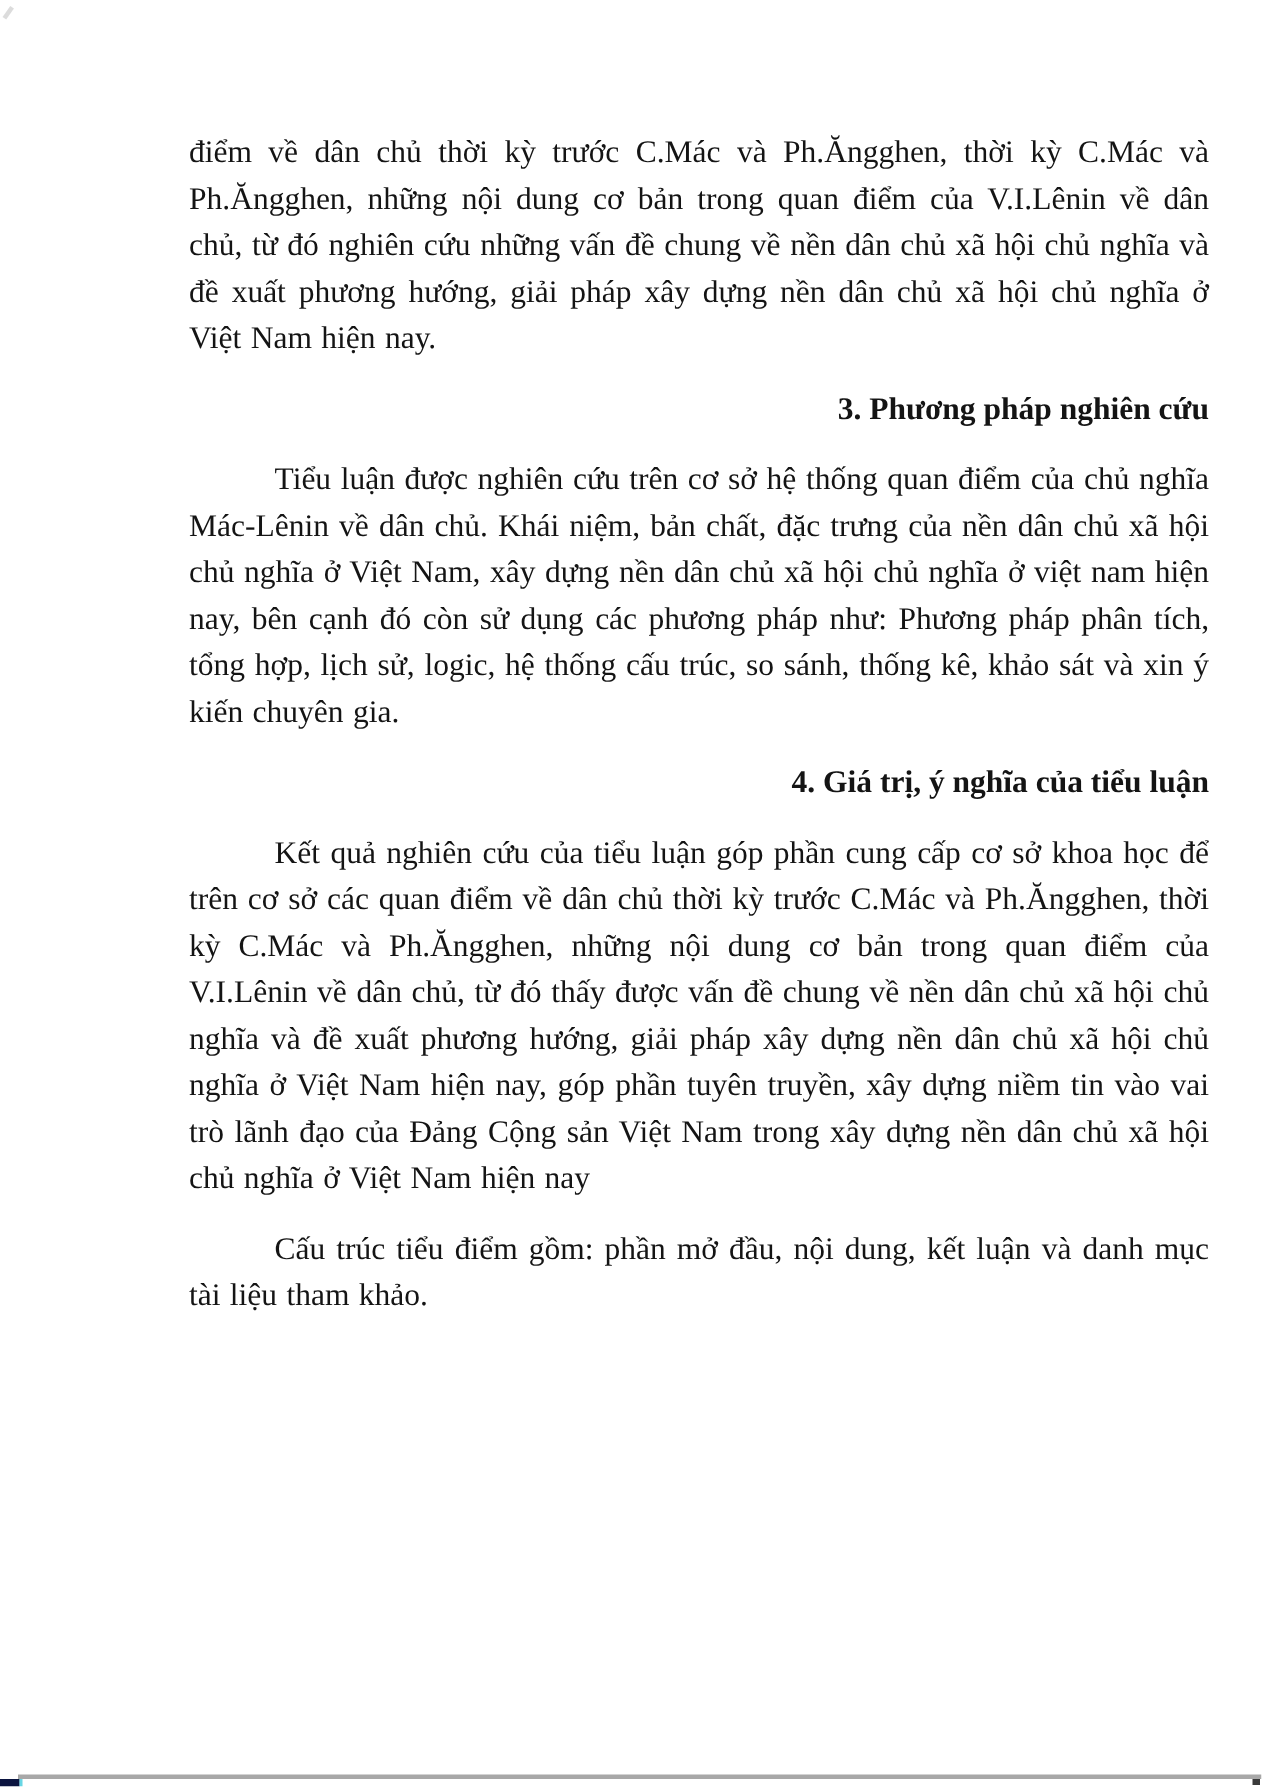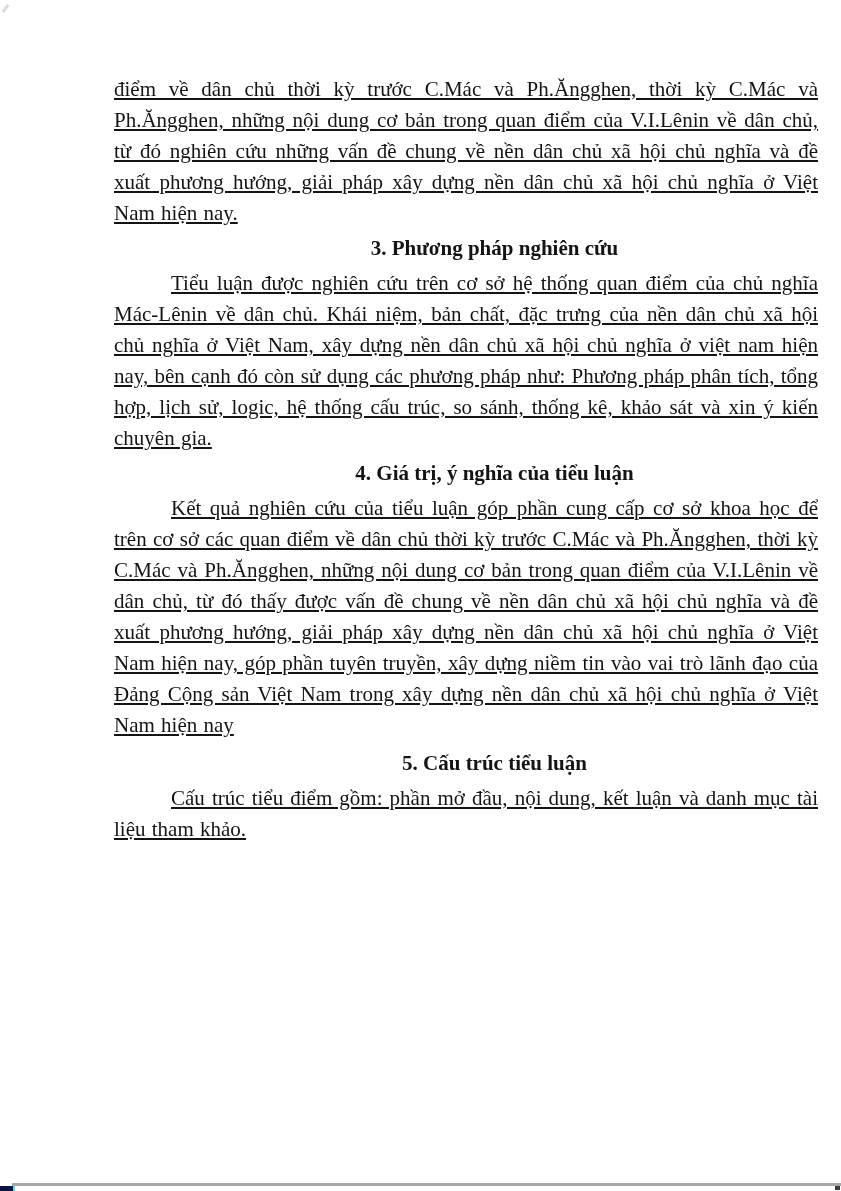--- a/index.html
+++ b/index.html
@@ -25,35 +25,34 @@
     top: 70px;
     width: 712px;
     color: var(--text-color, #141414);
     font-size: 21px;
     line-height: 31px;
     text-align: justify;
     -webkit-hyphens: none;
     hyphens: none;
   }
   .para {
-    margin: 4px;
+    margin: 16px;
     text-indent: 57px;
     word-spacing: 1px;
-    text-decoration: underline;
   }
   .para.no-indent {
     text-indent: 0;
   }
   .heading {
-    margin: 4px;
+    margin: 16px;
     font-size: 21px;
     line-height: 31px;
     font-weight: bold;
     text-indent: 57px;
-    text-align: center;
+    text-align: right;
   }
   .heading.space-before {
     margin-top: 7px;
   }
   .footer-rule {
     position: absolute;
     left: 12px;
     right: 0;
     top: 1183px;
     height: 3px;
@@ -107,21 +106,20 @@
     <p class="para no-indent">điểm về dân chủ thời kỳ trước C.Mác và Ph.Ăngghen, thời kỳ C.Mác và Ph.Ăngghen, những nội dung cơ bản trong quan điểm của V.I.Lênin về dân chủ, từ đó nghiên cứu những vấn đề chung về nền dân chủ xã hội chủ nghĩa và đề xuất phương hướng, giải pháp xây dựng nền dân chủ xã hội chủ nghĩa ở Việt Nam hiện nay.</p>
 
     <h2 class="heading">3. Phương pháp nghiên cứu</h2>
 
     <p class="para">Tiểu luận được nghiên cứu trên cơ sở hệ thống quan điểm của chủ nghĩa Mác-Lênin về dân chủ. Khái niệm, bản chất, đặc trưng của nền dân chủ xã hội chủ nghĩa ở Việt Nam, xây dựng nền dân chủ xã hội chủ nghĩa ở việt nam hiện nay, bên cạnh đó còn sử dụng các phương pháp như: Phương pháp phân tích, tổng hợp, lịch sử, logic, hệ thống cấu trúc, so sánh, thống kê, khảo sát và xin ý kiến chuyên gia.</p>
 
     <h2 class="heading">4. Giá trị, ý nghĩa của tiểu luận</h2>
 
     <p class="para">Kết quả nghiên cứu của tiểu luận góp phần cung cấp cơ sở khoa học để trên cơ sở các quan điểm về dân chủ thời kỳ trước C.Mác và Ph.Ăngghen, thời kỳ C.Mác và Ph.Ăngghen, những nội dung cơ bản trong quan điểm của V.I.Lênin về dân chủ, từ đó thấy được vấn đề chung về nền dân chủ xã hội chủ nghĩa và đề xuất phương hướng, giải pháp xây dựng nền dân chủ xã hội chủ nghĩa ở Việt Nam hiện nay, góp phần tuyên truyền, xây dựng niềm tin vào vai trò lãnh đạo của Đảng Cộng sản Việt Nam trong xây dựng nền dân chủ xã hội chủ nghĩa ở Việt Nam hiện nay</p>
 
-    <h2 class="heading space-before">5. Cấu trúc tiểu luận</h2>
 
     <p class="para">Cấu trúc tiểu điểm gồm: phần mở đầu, nội dung, kết luận và danh mục tài liệu tham khảo.</p>
   </div>
 
   <div class="footer-rule"></div>
   <div class="footer-rule-dot"></div>
   <div class="corner-mark"></div>
 
 </div>
 

